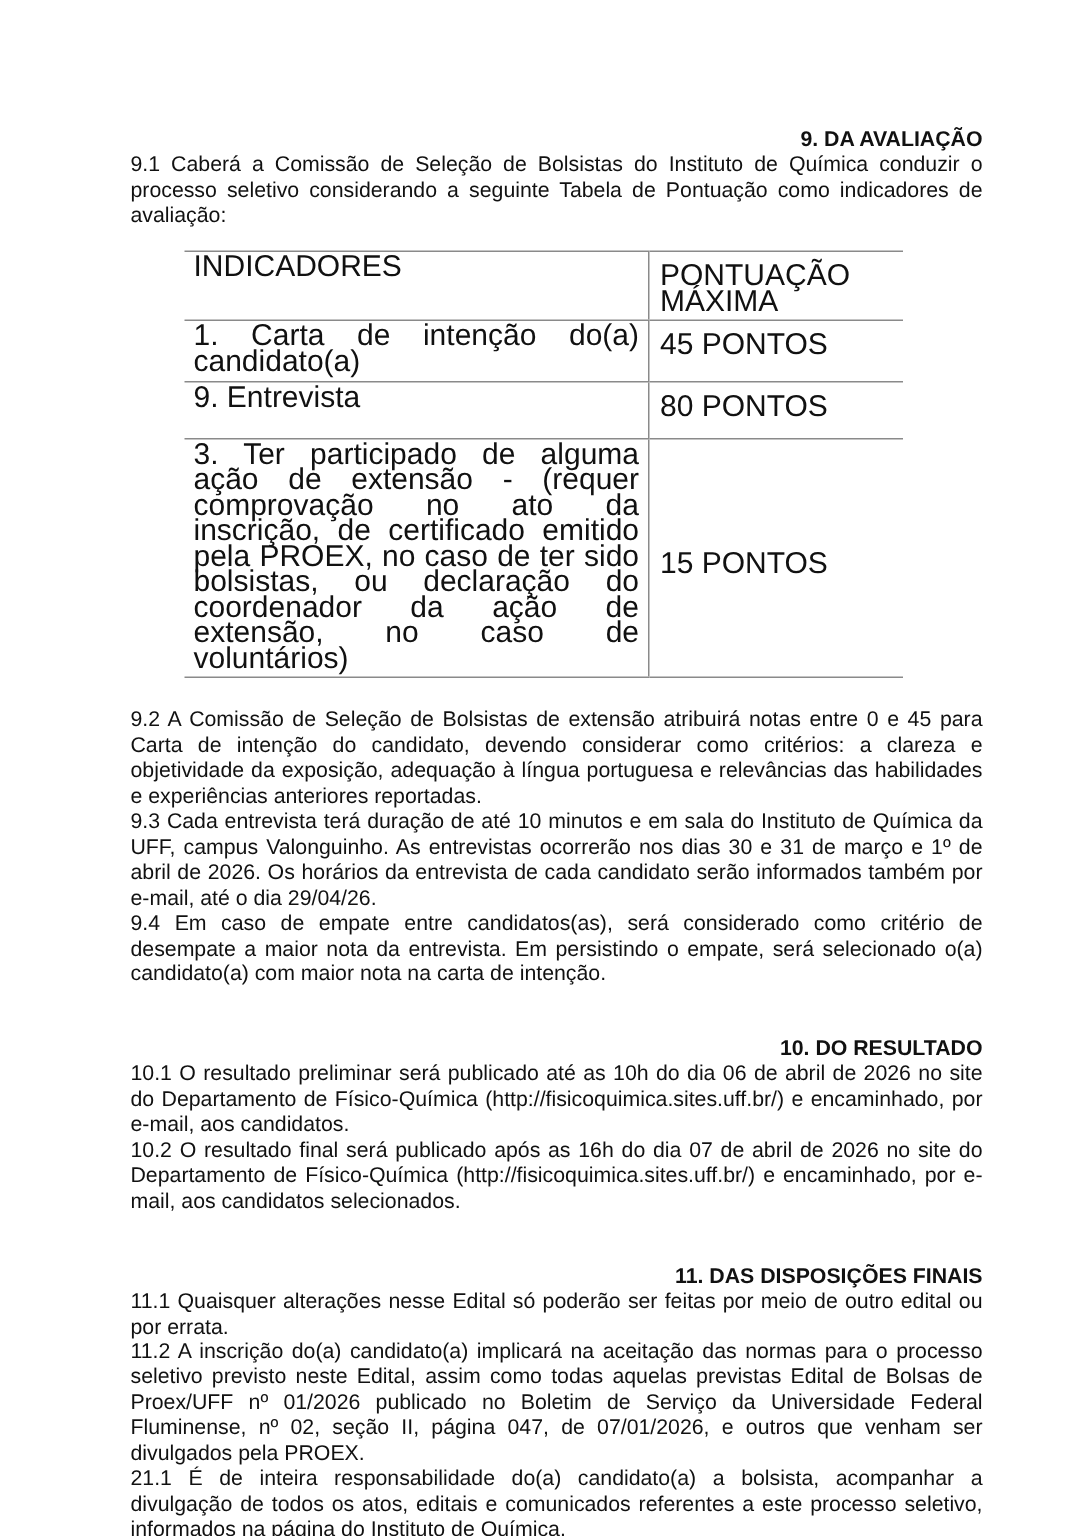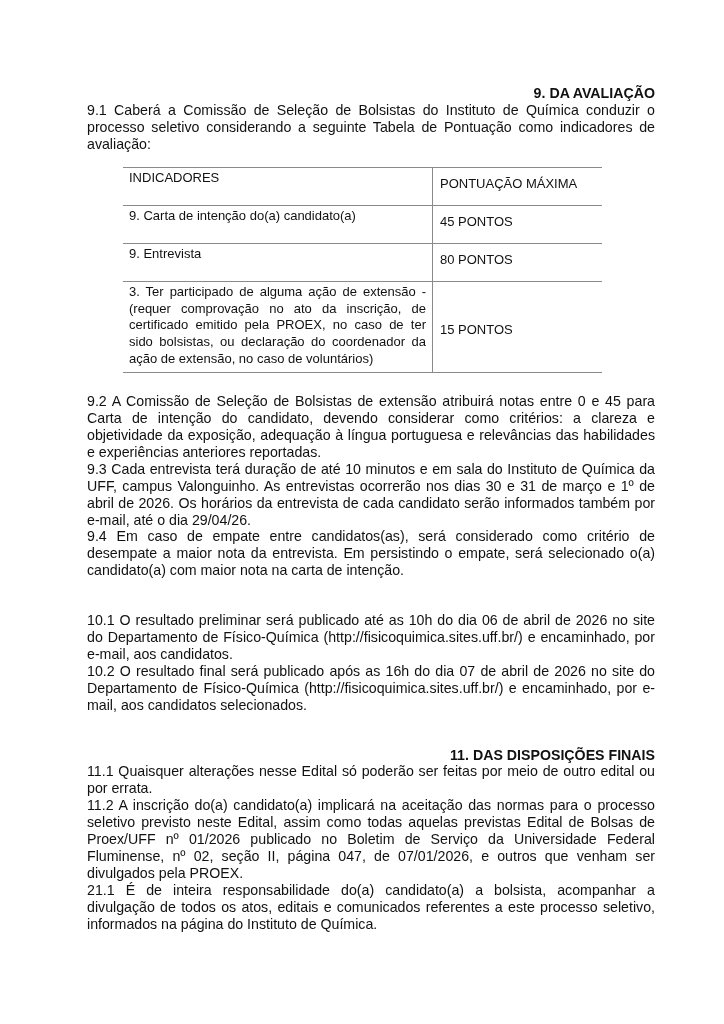--- a/index.html
+++ b/index.html
@@ -3,21 +3,21 @@
 <meta charset="utf-8">
 <style>
   html, body { margin: 0; padding: 0; background: #ffffff; }
   body { width: 724px; height: 1024px; position: relative; overflow: hidden;
          font-family: "Liberation Sans", sans-serif; color: #111111; }
   .page { position: absolute; left: 87px; top: 85px; width: 568px; font-size: 14.2px; line-height: 16.9px; }
   .heading { font-weight: bold; margin: 0; text-align: right; }
   p { margin: 0; text-align: justify; }
   .gap-sec { height: 33px; }
   .table-wrap { margin: 14px 0 0 36px; width: 479px; }
-  table { border-collapse: collapse; width: 479px; font-size: 13px; line-height: 16.9px; }
+  table { border-collapse: collapse; width: 479px; font-size: 20px; line-height: 16.9px; }
   td { vertical-align: top; padding: 2px 6px 4px 6px; border-top: 1px solid #8a8a8a; border-bottom: 1px solid #8a8a8a; }
   td.col1 { width: 297px; text-align: justify; }
   td.col2 { border-left: 1px solid #8a8a8a; padding-top: 8px; padding-left: 7px; margin-left: 12px; }
   tr.row-head td { height: 25px; }
   tr.row-1 td, tr.row-2 td { height: 25px; }
   tr.row-3 td.col2 { vertical-align: middle; padding-top: 12px; }
   .after-table { height: 20px; }
 </style>
 </head>
 <body>
@@ -27,21 +27,21 @@
   <p>9.1 Caberá a Comissão de Seleção de Bolsistas do Instituto de Química conduzir o processo seletivo considerando a seguinte Tabela de Pontuação como indicadores de avaliação:</p>
 
   <div class="table-wrap">
     <table>
       <tbody>
           <tr class="row-head">
         <td class="col1">INDICADORES</td>
         <td class="col2">PONTUAÇÃO MÁXIMA</td>
       </tr>
       <tr class="row-1">
-        <td class="col1">9.  Carta de intenção do(a) candidato(a)</td>
+        <td class="col1">1.  Carta de intenção do(a) candidato(a)</td>
         <td class="col2">45 PONTOS</td>
       </tr>
       <tr class="row-2">
         <td class="col1">9. Entrevista</td>
         <td class="col2">80 PONTOS</td>
       </tr>
       <tr class="row-3">
         <td class="col1">3. Ter participado de alguma ação de extensão - (requer comprovação no ato da inscrição, de certificado emitido pela PROEX, no caso de ter sido bolsistas, ou declaração do coordenador da ação de extensão, no caso de voluntários)</td>
         <td class="col2">15 PONTOS</td>
       </tr>
@@ -49,20 +49,21 @@
       </table>
   </div>
   <div class="after-table"></div>
 
   <p>9.2 A Comissão de Seleção de Bolsistas de extensão atribuirá notas entre 0 e 45 para Carta de intenção do candidato, devendo considerar como critérios: a clareza e objetividade da exposição, adequação à língua portuguesa e relevâncias das habilidades e experiências anteriores reportadas.</p>
   <p>9.3 Cada entrevista terá duração de até 10 minutos e em sala do Instituto de Química da UFF, campus Valonguinho. As entrevistas ocorrerão nos dias 30 e 31 de março e 1º de abril de 2026. Os horários da entrevista de cada candidato serão informados também por e-mail, até o dia 29/04/26.</p>
   <p>9.4 Em caso de empate entre candidatos(as), será considerado como critério de desempate a maior nota da entrevista. Em persistindo o empate, será selecionado o(a) candidato(a) com maior nota na carta de intenção.</p>
 
   <div class="gap-sec"></div>
 
+  <h3 class="heading" style="font-size:14.2px;">10. DO RESULTADO</h3>
   <p>10.1 O resultado preliminar será publicado até as 10h do dia 06 de abril de 2026 no site do Departamento de Físico-Química (http://fisicoquimica.sites.uff.br/) e encaminhado, por e-mail, aos candidatos.</p>
   <p>10.2 O resultado final será publicado após as 16h do dia 07 de abril de 2026 no site do Departamento de Físico-Química (http://fisicoquimica.sites.uff.br/) e encaminhado, por e-mail, aos candidatos selecionados.</p>
 
   <div class="gap-sec"></div>
 
   <h3 class="heading" style="font-size:14.2px;">11. DAS DISPOSIÇÕES FINAIS</h3>
   <p>11.1 Quaisquer alterações nesse Edital só poderão ser feitas por meio de outro edital ou por errata.</p>
   <p>11.2 A inscrição do(a) candidato(a) implicará na aceitação das normas para o processo seletivo previsto neste Edital, assim como todas aquelas previstas Edital de Bolsas de Proex/UFF nº 01/2026 publicado no Boletim de Serviço da Universidade Federal Fluminense, nº 02, seção II, página 047, de 07/01/2026, e outros que venham ser divulgados pela PROEX.</p>
   <p>21.1 É de inteira responsabilidade do(a) candidato(a) a bolsista, acompanhar a divulgação de todos os atos, editais e comunicados referentes a este processo seletivo, informados na página do Instituto de Química.</p>
 </div>

